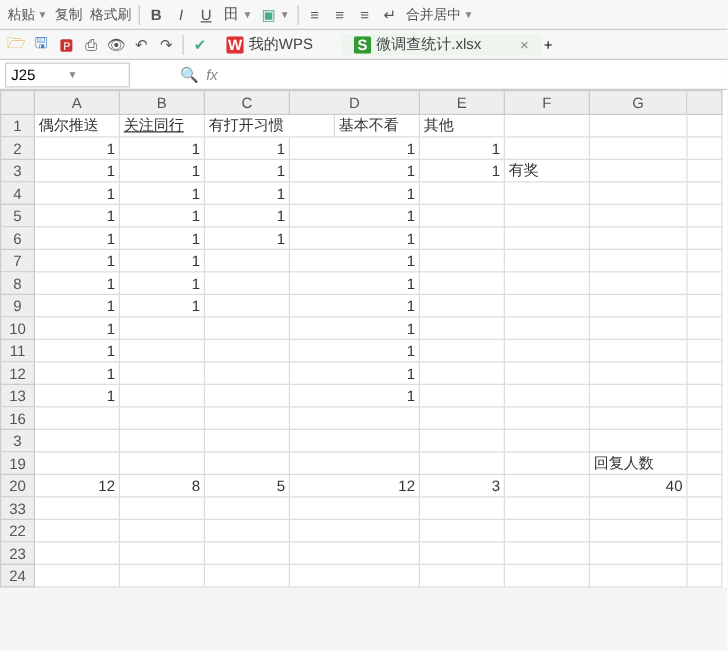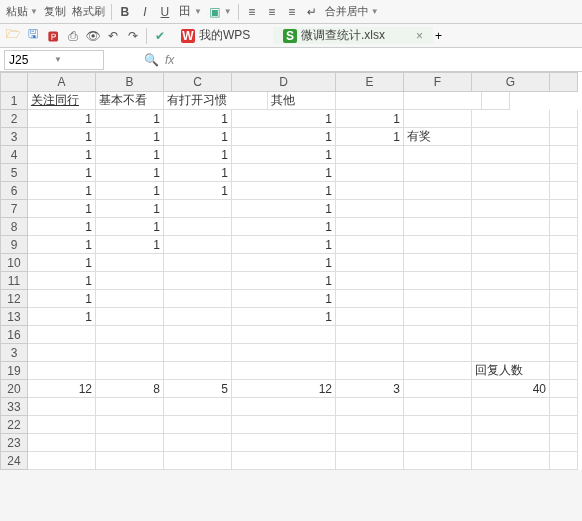--- a/index.html
+++ b/index.html
@@ -114,23 +114,24 @@
       <div class="colh" style="width: 68px;">C</div>
       <div class="colh" style="width: 104px;">D</div>
       <div class="colh" style="width: 68px;">E</div>
       <div class="colh" style="width: 68px;">F</div>
       <div class="colh" style="width: 78px;">G</div>
       <div class="colh" style="width: 28px;"></div>
     </div>
   <div class="rows">
       <div class="row">
         <div class="rowh">1</div>
+        <div class="cell" style="width: 68px;">偶尔推送</div>
         <div class="cell" style="width: 68px; text-decoration: underline;">关注同行</div>
+        <div class="cell" style="width: 104px;">有打开习惯</div>
         <div class="cell" style="width: 68px;">基本不看</div>
-        <div class="cell" style="width: 104px;">有打开习惯</div>
         <div class="cell" style="width: 68px;">其他</div>
         <div class="cell" style="width: 68px;"></div>
         <div class="cell" style="width: 78px;"></div>
         <div class="cell" style="width: 28px;"></div>
       </div>
       <div class="row">
         <div class="rowh">2</div>
         <div class="cell num" style="width: 68px;">1</div>
         <div class="cell num" style="width: 68px;">1</div>
         <div class="cell num" style="width: 68px;">1</div>

